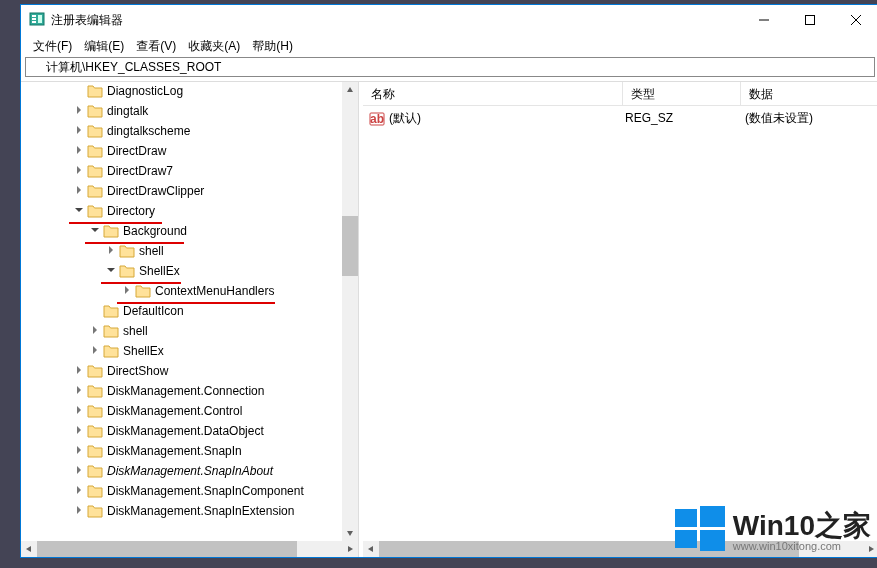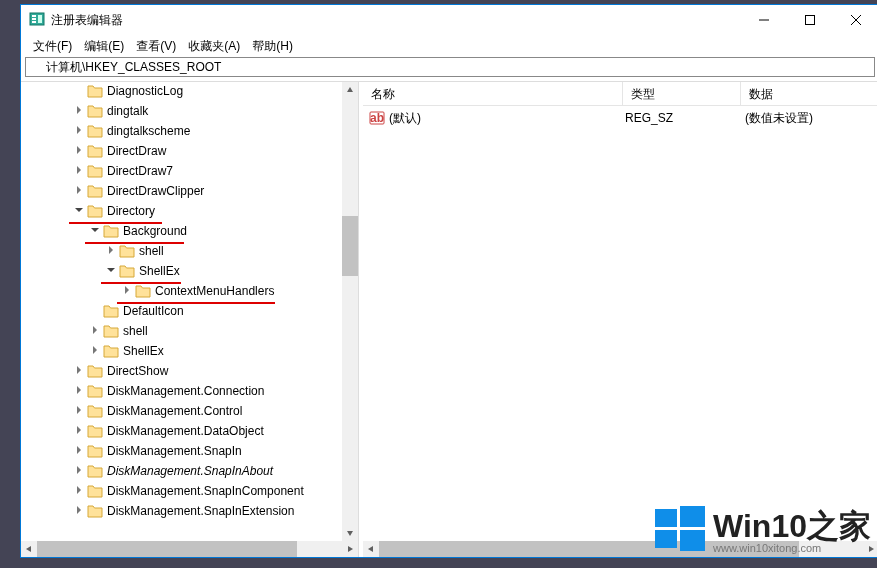--- a/index.html
+++ b/index.html
@@ -28,26 +28,26 @@
   .vscroll { width: 16px; position: absolute; right: 0; top: 0; bottom: 16px; display: flex; flex-direction: column; }
   .scrollbtn { width: 16px; height: 16px; display: flex; align-items: center; justify-content: center; background: #f0f0f0; }
   .scrollbtn svg { width: 8px; height: 8px; fill: #606060; }
   .thumb { background: #c2c2c2; }
   .list-pane { flex: 1; display: flex; flex-direction: column; }
   .list-header { display: flex; height: 24px; border-bottom: 1px solid #e5e5e5; }
   .col { padding: 4px 8px; border-right: 1px solid #e5e5e5; }
   .list-body { flex: 1; padding: 2px 0; }
   .list-row { display: flex; align-items: center; height: 20px; }
   .val-icon { width: 16px; height: 16px; margin: 0 4px 0 6px; }
-  .list-row .c1 { width: 254px; display:flex; align-items:center; }
+  .list-row .c1 { width: 254px; display:flex; align-items:flex-end; }
   .list-row .c2 { width: 120px; padding-left:8px; }
   .list-row .c3 { flex:1; padding-left:8px; }
   .watermark { position: absolute; right: 6px; bottom: 8px; display: flex; align-items: center; gap: 6px; pointer-events: none; }
   .watermark .wlogo svg { width: 54px; height: 54px; }
-  .watermark .wt1 { font-size: 32px; font-weight: 600; color: #222; line-height: 1; }
+  .watermark .wt1 { font-size: 28px; font-weight: 600; color: #222; line-height: 1; }
   .watermark .wt2 { font-size: 11px; color: #777; }
   .divider-drag { width:4px; cursor:col-resize; background:transparent; }
 </style>
 </head>
 <body>
 
 <div class="window">
 
   <div class="titlebar">
     <span class="icon">

